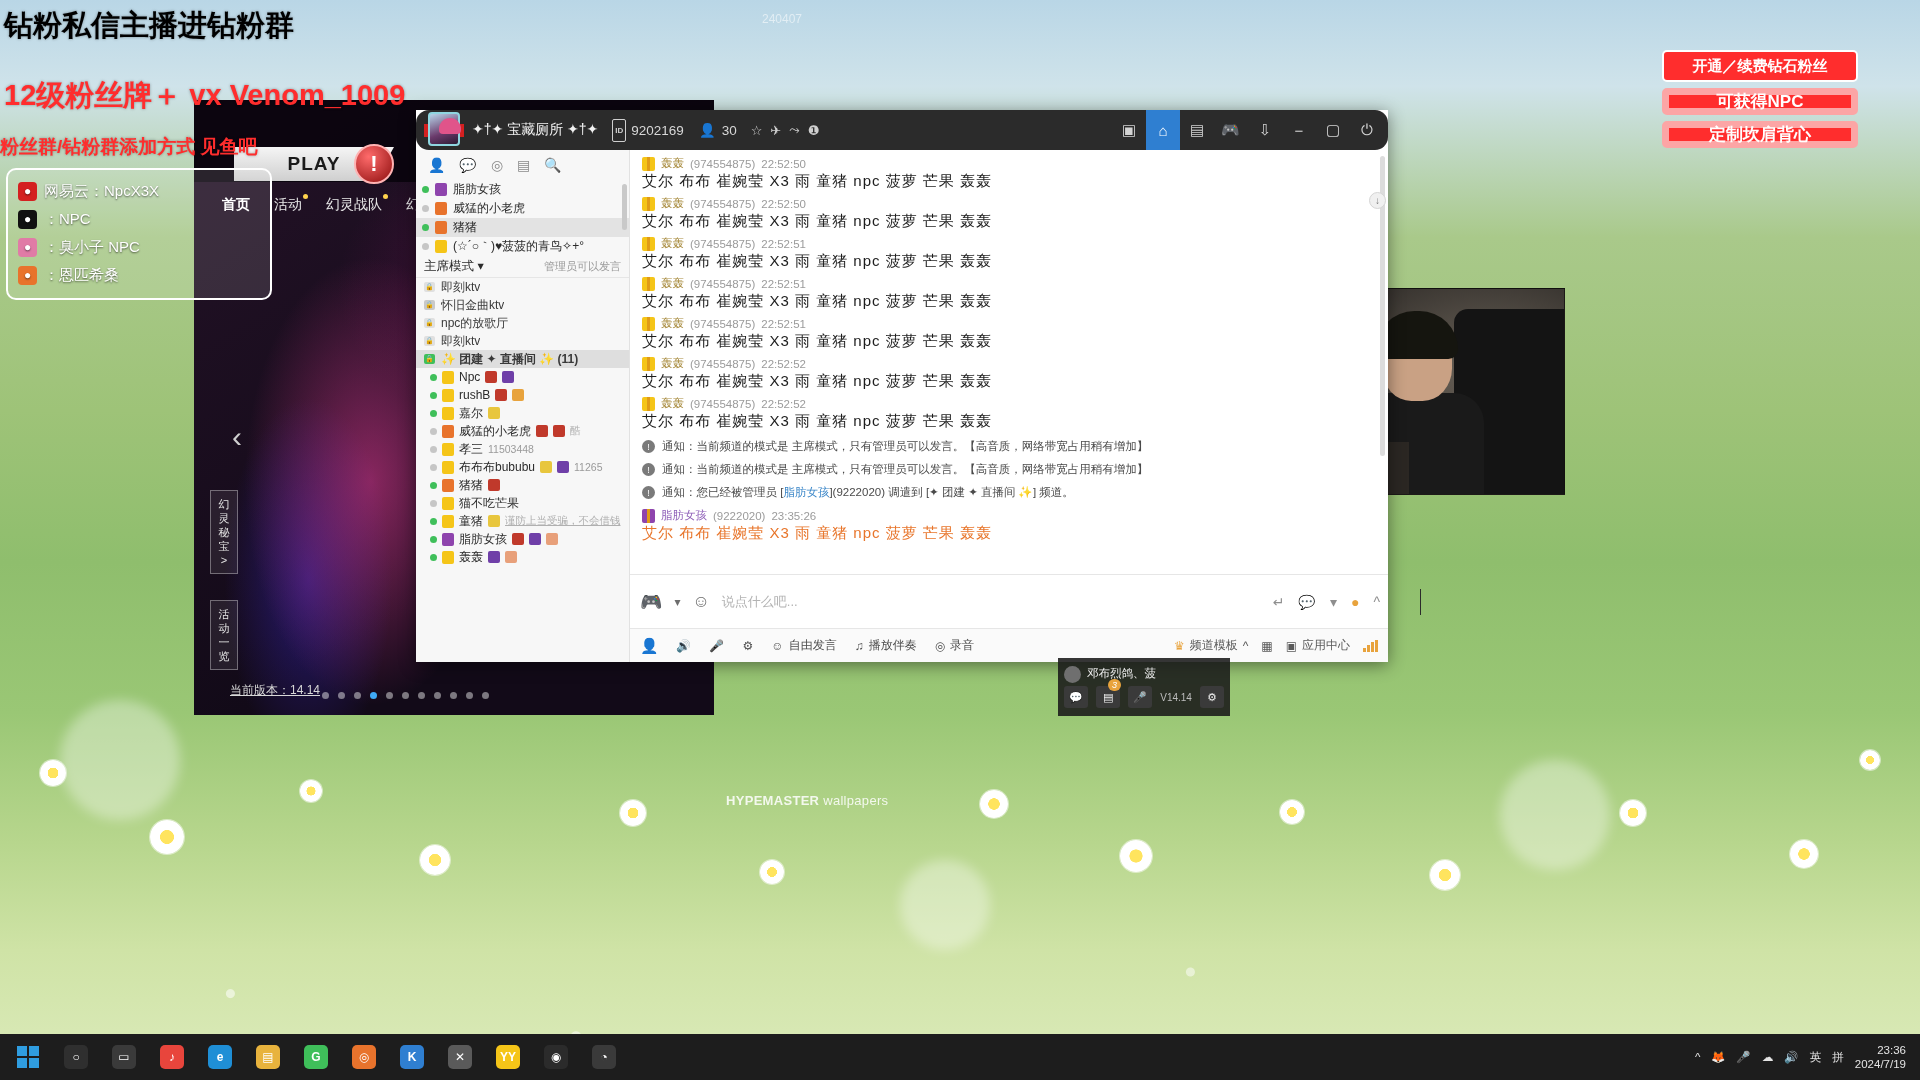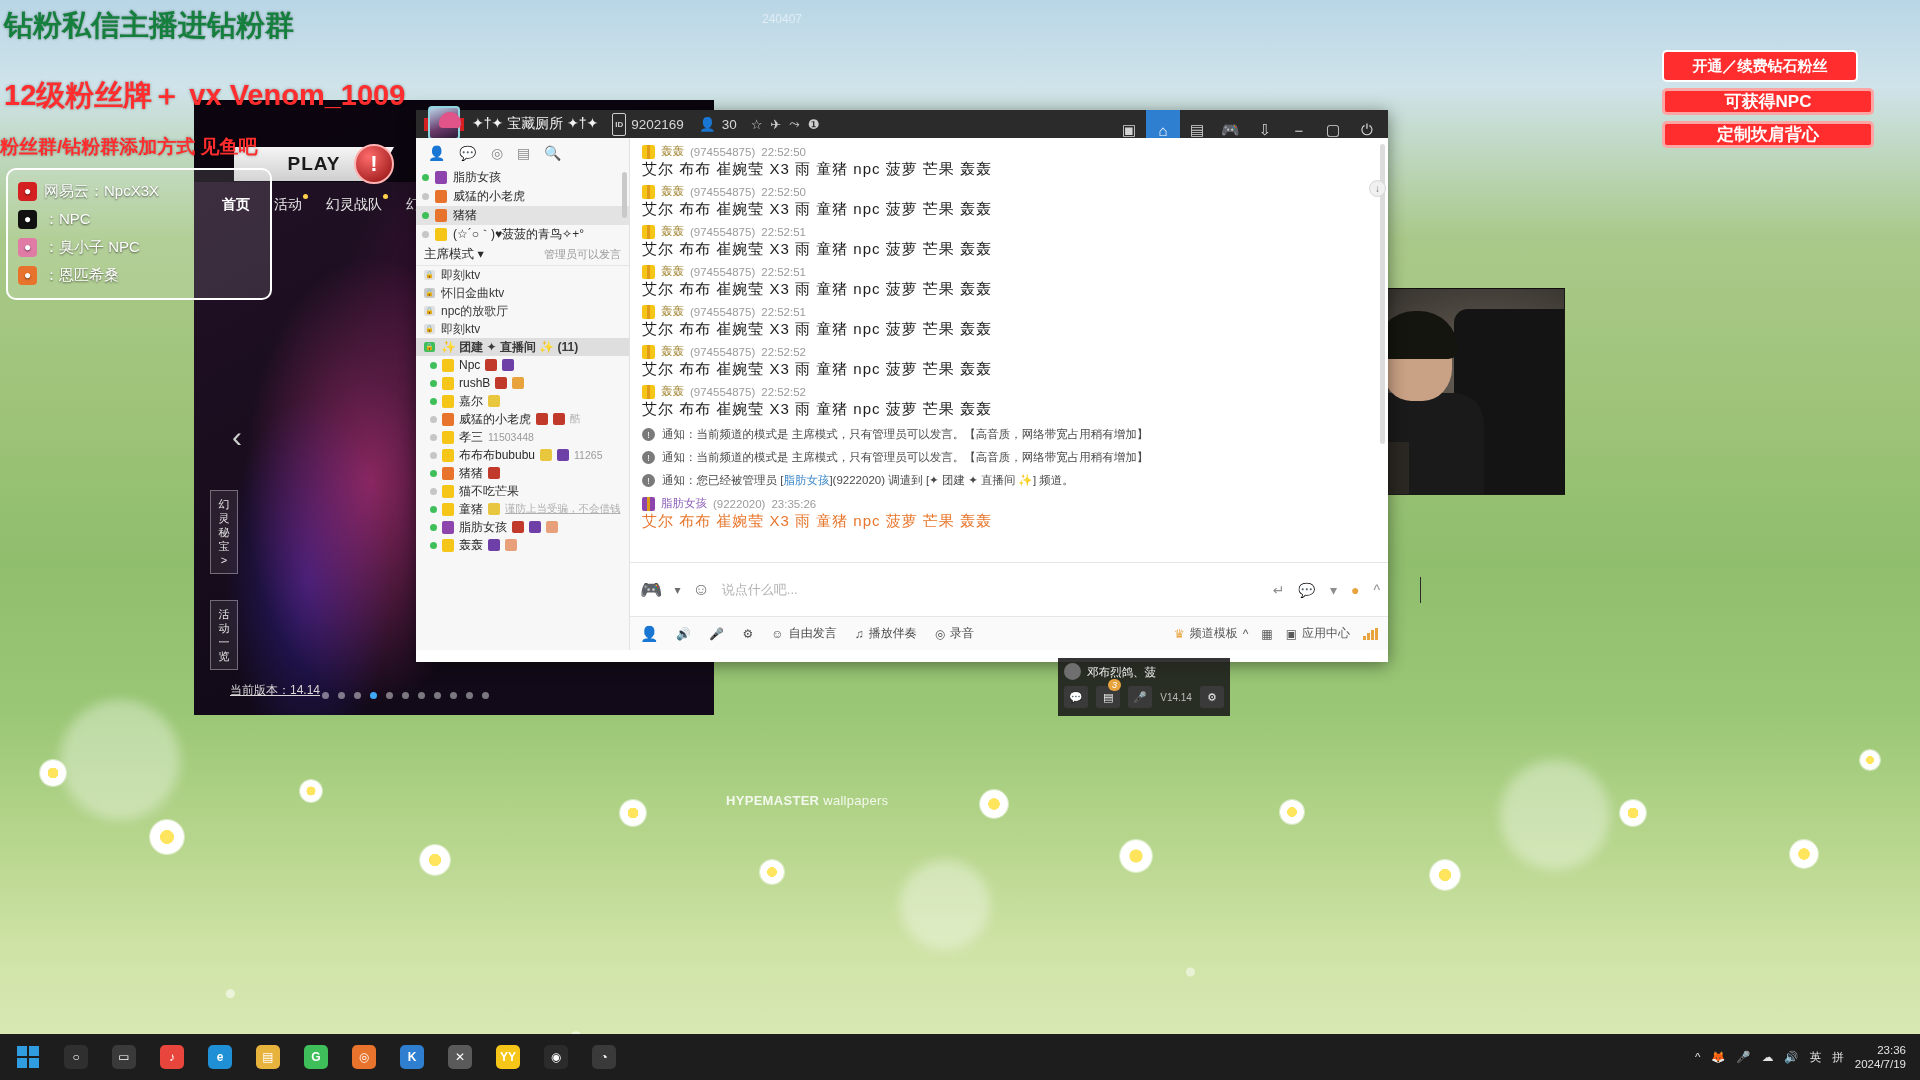--- a/index.html
+++ b/index.html
@@ -19,21 +19,21 @@
   .flower{position:absolute;border-radius:50%;
     background:radial-gradient(circle,#ffe45e 0 28%, #ffffff 30% 100%);
     box-shadow:0 0 0 1px rgba(255,255,255,.5);}
   .blur-b{position:absolute;border-radius:50%;background:rgba(255,255,255,.35);filter:blur(6px);}
   #wm{position:absolute;left:714px;top:793px;color:rgba(255,255,255,.85);
       font-size:13px;letter-spacing:.3px;padding-left:12px;}
   #wm b{font-weight:bold}
   #topcode{position:absolute;left:762px;top:12px;color:rgba(255,255,255,.55);font-size:12px;}
 
   
-  #cap1{position:absolute;left:4px;top:6px;color:#15803d;font-size:29px;
+  #cap1{position:absolute;left:4px;top:6px;color:#000000;font-size:29px;
         font-weight:bold;text-shadow:0 0 3px rgba(0,0,0,.35);}
   #cap2{position:absolute;left:4px;top:48px;color:#ff2d2d;font-size:29px;
         font-weight:bold;text-shadow:0 0 3px rgba(0,0,0,.35);margin-top:28px;}
   #cap3{position:absolute;left:0px;top:134px;color:#ff2d2d;font-size:19px;
         font-weight:bold;text-shadow:0 0 3px rgba(0,0,0,.35);}
 
   
   #contact{position:absolute;left:6px;top:168px;width:266px;height:132px;
     border:2px solid #ffffff;border-radius:10px;background:rgba(255,255,255,.12);
     padding:7px 10px;}
@@ -84,21 +84,21 @@
     background:linear-gradient(180deg,#1d1d1d,#0f0f0f);border-radius:8px;
     border:2px solid #2c2c2c;position:relative;overflow:hidden;}
   #promo-shirt .sl{position:absolute;top:0;width:30px;height:64px;background:#141414;}
   #promo-brand{position:absolute;left:50%;top:22px;transform:translateX(-50%);
     color:#fff;font-size:26px;font-weight:bold;letter-spacing:2px;}
   #promo-chip{position:absolute;left:50%;top:58px;transform:translateX(-50%);
     width:54px;height:54px;border-radius:8px;background:#f2c6d8;display:flex;
     align-items:center;justify-content:center;font-size:11px;color:#7a2d4d;font-weight:bold;}
   #promo-sub{position:absolute;left:50%;top:120px;transform:translateX(-50%);
     color:#ff4d4d;font-size:11px;font-weight:bold;}
-  #promo-l1,#promo-l2{width:212px;background:#ff2d2d;border:3px solid #fca5a5;border-radius:5px;
+  #promo-l1,#promo-l2{width:196px;background:#ff2d2d;border:7px solid #fca5a5;border-radius:5px;
     color:#fff;font-size:17px;font-weight:bold;display:flex;align-items:center;
     justify-content:center;height:27px;margin-top:6px;}
 
   
   #cam{position:absolute;left:1303px;top:288px;width:262px;height:207px;
     background:linear-gradient(180deg,#3a3530,#23201d);overflow:hidden;
     border:1px solid rgba(0,0,0,.5);}
   #cam .bg{position:absolute;inset:0;
     background:radial-gradient(ellipse at 70% 40%, #6b6359, #2a2724 75%);}
   #cam .chair{position:absolute;right:-10px;top:20px;width:120px;height:190px;
@@ -109,22 +109,22 @@
     border-radius:40px 40px 10px 10px;background:#15150f;}
   #cam .body{position:absolute;left:52px;top:104px;width:128px;height:110px;
     border-radius:30px 30px 0 0;background:#1a1a1a;}
   #cam .desk{position:absolute;left:0;bottom:0;width:105px;height:52px;background:#2b2723;}
   #cam .mic{position:absolute;left:14px;bottom:34px;width:16px;height:40px;border-radius:8px;
     background:#4b4b4b;}
 
   
   #im{position:absolute;left:416px;top:110px;width:972px;height:552px;
     background:#ffffff;box-shadow:0 3px 16px rgba(0,0,0,.45);}
-  #im-title{height:28px;background:#2b2b2b;display:flex;align-items:center;padding:0 6px;
-    color:#e9e9e9;font-size:13.5px;position:relative;}
+  #im-title{height:40px;background:#2b2b2b;display:flex;align-items:center;padding:0 6px;
+    color:#e9e9e9;font-size:13.5px;position:relative;border-radius:13px;}
   #im-avatar{width:40px;height:40px;margin:0 8px 0 2px;position:relative;flex:none;}
   #im-avatar .pic{position:absolute;left:4px;top:2px;width:32px;height:34px;border-radius:4px;
     background:linear-gradient(160deg,#b7d4e8,#6a3a6b 60%,#2c1b33);border:2px solid #8fd6e0;}
   #im-avatar .hair{position:absolute;left:9px;top:4px;width:22px;height:16px;border-radius:11px 11px 4px 4px;
     background:#e0548a;}
   #im-avatar .rb{position:absolute;top:14px;width:11px;height:13px;background:#d42020;}
   #im-name{font-size:14px;color:#f2f2f2;margin-right:14px;white-space:nowrap;}
   .tb-ico{display:inline-flex;align-items:center;justify-content:center;color:#cfcfcf;
     font-size:13px;margin-right:8px;}
   #im-id{display:flex;align-items:center;gap:5px;color:#d7d7d7;font-size:13.5px;margin-right:16px;}
@@ -186,21 +186,21 @@
   #bottombar{height:34px;border-top:1px solid #e6e6e6;background:#fafafa;display:flex;
     align-items:center;padding:0 10px;gap:18px;color:#4d4d4d;font-size:12px;position:relative;}
   .bb{display:flex;align-items:center;gap:5px;}
   #bb-right{position:absolute;right:10px;display:flex;align-items:center;gap:13px;color:#5a5a5a;font-size:12px;}
   #bars{display:flex;align-items:flex-end;gap:1px;height:12px;}
   #bars i{width:3px;background:#e8a33d;display:block;}
 
   
   #mini{position:absolute;left:1058px;top:658px;width:172px;height:58px;
     background:rgba(25,25,25,.88);color:#eee;font-size:11.5px;}
-  #mini .top{display:flex;align-items:flex-end;gap:6px;height:22px;padding:0 6px;}
+  #mini .top{display:flex;align-items:flex-start;gap:6px;height:22px;padding:8px 6px;}
   #mini .av{width:17px;height:17px;border-radius:50%;background:#6f6f6f;flex:none;}
   #mini .btns{display:flex;align-items:center;height:34px;gap:8px;padding:0 6px;}
   #mini .b{width:26px;height:22px;background:#3a3a3a;border-radius:3px;display:flex;
     align-items:center;justify-content:center;font-size:11px;position:relative;}
   #mini .ver{font-size:10px;color:#bdbdbd;}
   #mini .cnt{position:absolute;left:12px;top:-7px;background:#e8a33d;color:#fff;
     border-radius:7px;font-size:9px;padding:0 4px;line-height:12px;}
 
   
   #taskbar{position:absolute;left:0;bottom:0;width:1920px;height:46px;background:#1d1d1d;

